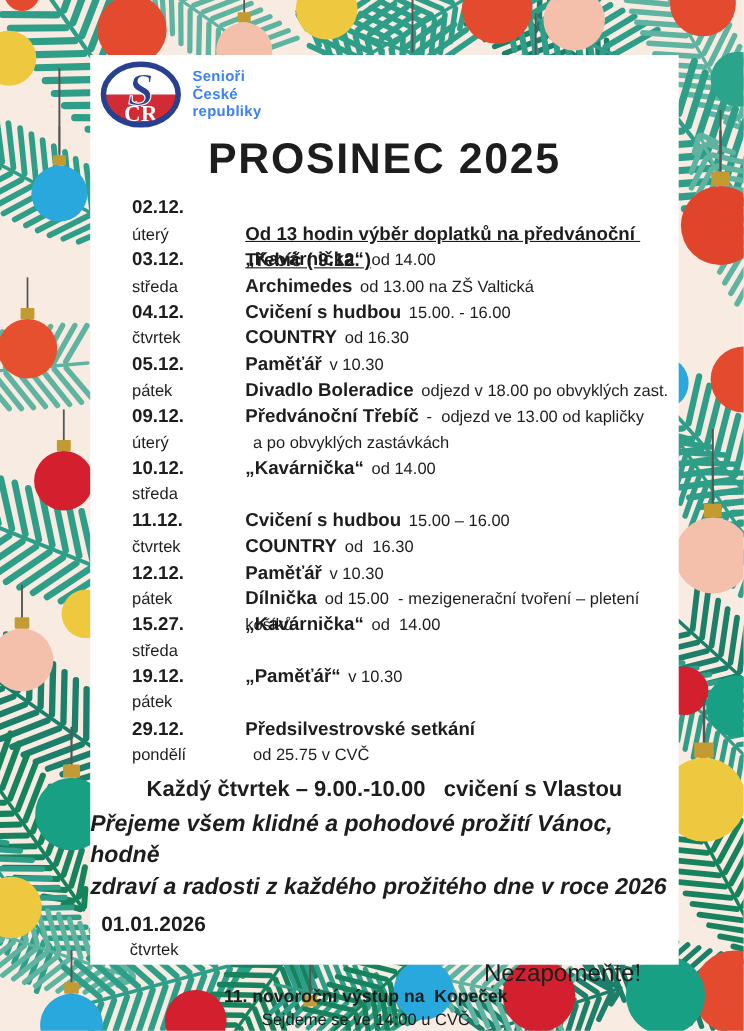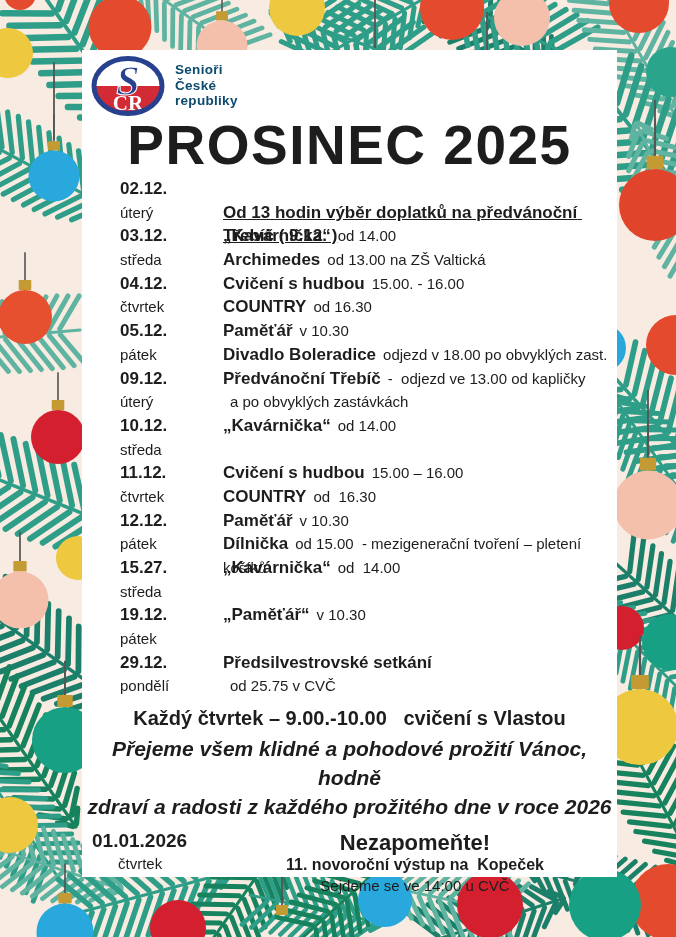--- a/index.html
+++ b/index.html
@@ -4,44 +4,44 @@
 <style>
   html,body{margin:0;padding:0;}
   body{font-family:"Liberation Sans","DejaVu Sans",sans-serif;background:#e9e9e9;}
   .poster{position:relative;width:676px;height:937px;background:#f8ebe2;overflow:hidden;margin:0 auto;}
   .bg{position:absolute;left:0;top:0;z-index:0;}
   .panel{position:absolute;left:82px;top:50px;width:535px;height:827px;background:#ffffff;z-index:1;color:#1d1d1d;}
 
   
   .logo-row{display:flex;align-items:flex-start;padding:5px 0 0 8px;height:62px;}
   .logo-svg{flex:none;}
-  .logo-text{margin-left:9px;color:#0c4a6e;font-weight:bold;font-size:13.5px;line-height:15.5px;padding-top:7px;letter-spacing:.3px;}
-  .title{height:56px;text-align:center;font-weight:bold;font-size:55px;letter-spacing:1.5px;line-height:56px;}
+  .logo-text{margin-left:9px;color:#3b82f6;font-weight:bold;font-size:13.5px;line-height:15.5px;padding-top:7px;letter-spacing:.3px;}
+  .title{height:56px;text-align:center;font-weight:bold;font-size:39px;letter-spacing:1.5px;line-height:56px;}
 
   
   .sched{padding-top:4px;}
   .line{display:flex;align-items:baseline;height:23.7px;line-height:23.7px;white-space:pre-wrap;}
   .dt{flex:none;width:103px;padding-left:10px;margin-left:28px;}
   .line:nth-child(odd) .dt{font-weight:bold;font-size:17px;}
   .line:nth-child(even) .dt{font-size:15px;}
   .ev{flex:1;white-space:pre-wrap;}
   .ev b{font-size:17px;}
   .line:nth-child(2) .ev b{font-size:17px;text-decoration:underline;}
   .nrm{font-size:15px;}
   .nrm:not(:empty){margin-left:7px;}
 
   
   .weekly{margin-top:9px;text-align:center;font-weight:bold;font-size:20px;white-space:pre-wrap;}
-  .wish{text-align:center;font-style:italic;font-weight:bold;font-size:21px;line-height:29px;margin-top:4px;}
-  .ny{display:flex;margin-top:9px;}
+  .wish{text-align:left;font-style:italic;font-weight:bold;font-size:21px;line-height:29px;margin-top:4px;}
+  .ny{display:flex;margin-top:9px;flex-direction:column;}
   .ny-left{flex:none;width:155px;padding-left:10px;}
   .ny-date{font-weight:bold;font-size:19px;}
   .ny-day{font-size:15px;padding-left:26px;margin-top:3px;}
   .ny-right{flex:1;text-align:center;padding-right:34px;}
-  .ny-title{font-weight:bold;font-size:22px;}
+  .ny-title{font-weight:normal;font-size:22px;text-align:right;}
   .ny-event{font-weight:bold;font-size:16px;margin-top:0;white-space:pre-wrap;}
   .ny-meet{font-size:15px;margin-top:3px;text-align:center;}
 </style>
 </head>
 <body>
 
 <div class="poster">
 
   <svg class="bg" width="676" height="937" viewBox="0 0 676 937" aria-hidden="true">
     <defs>

